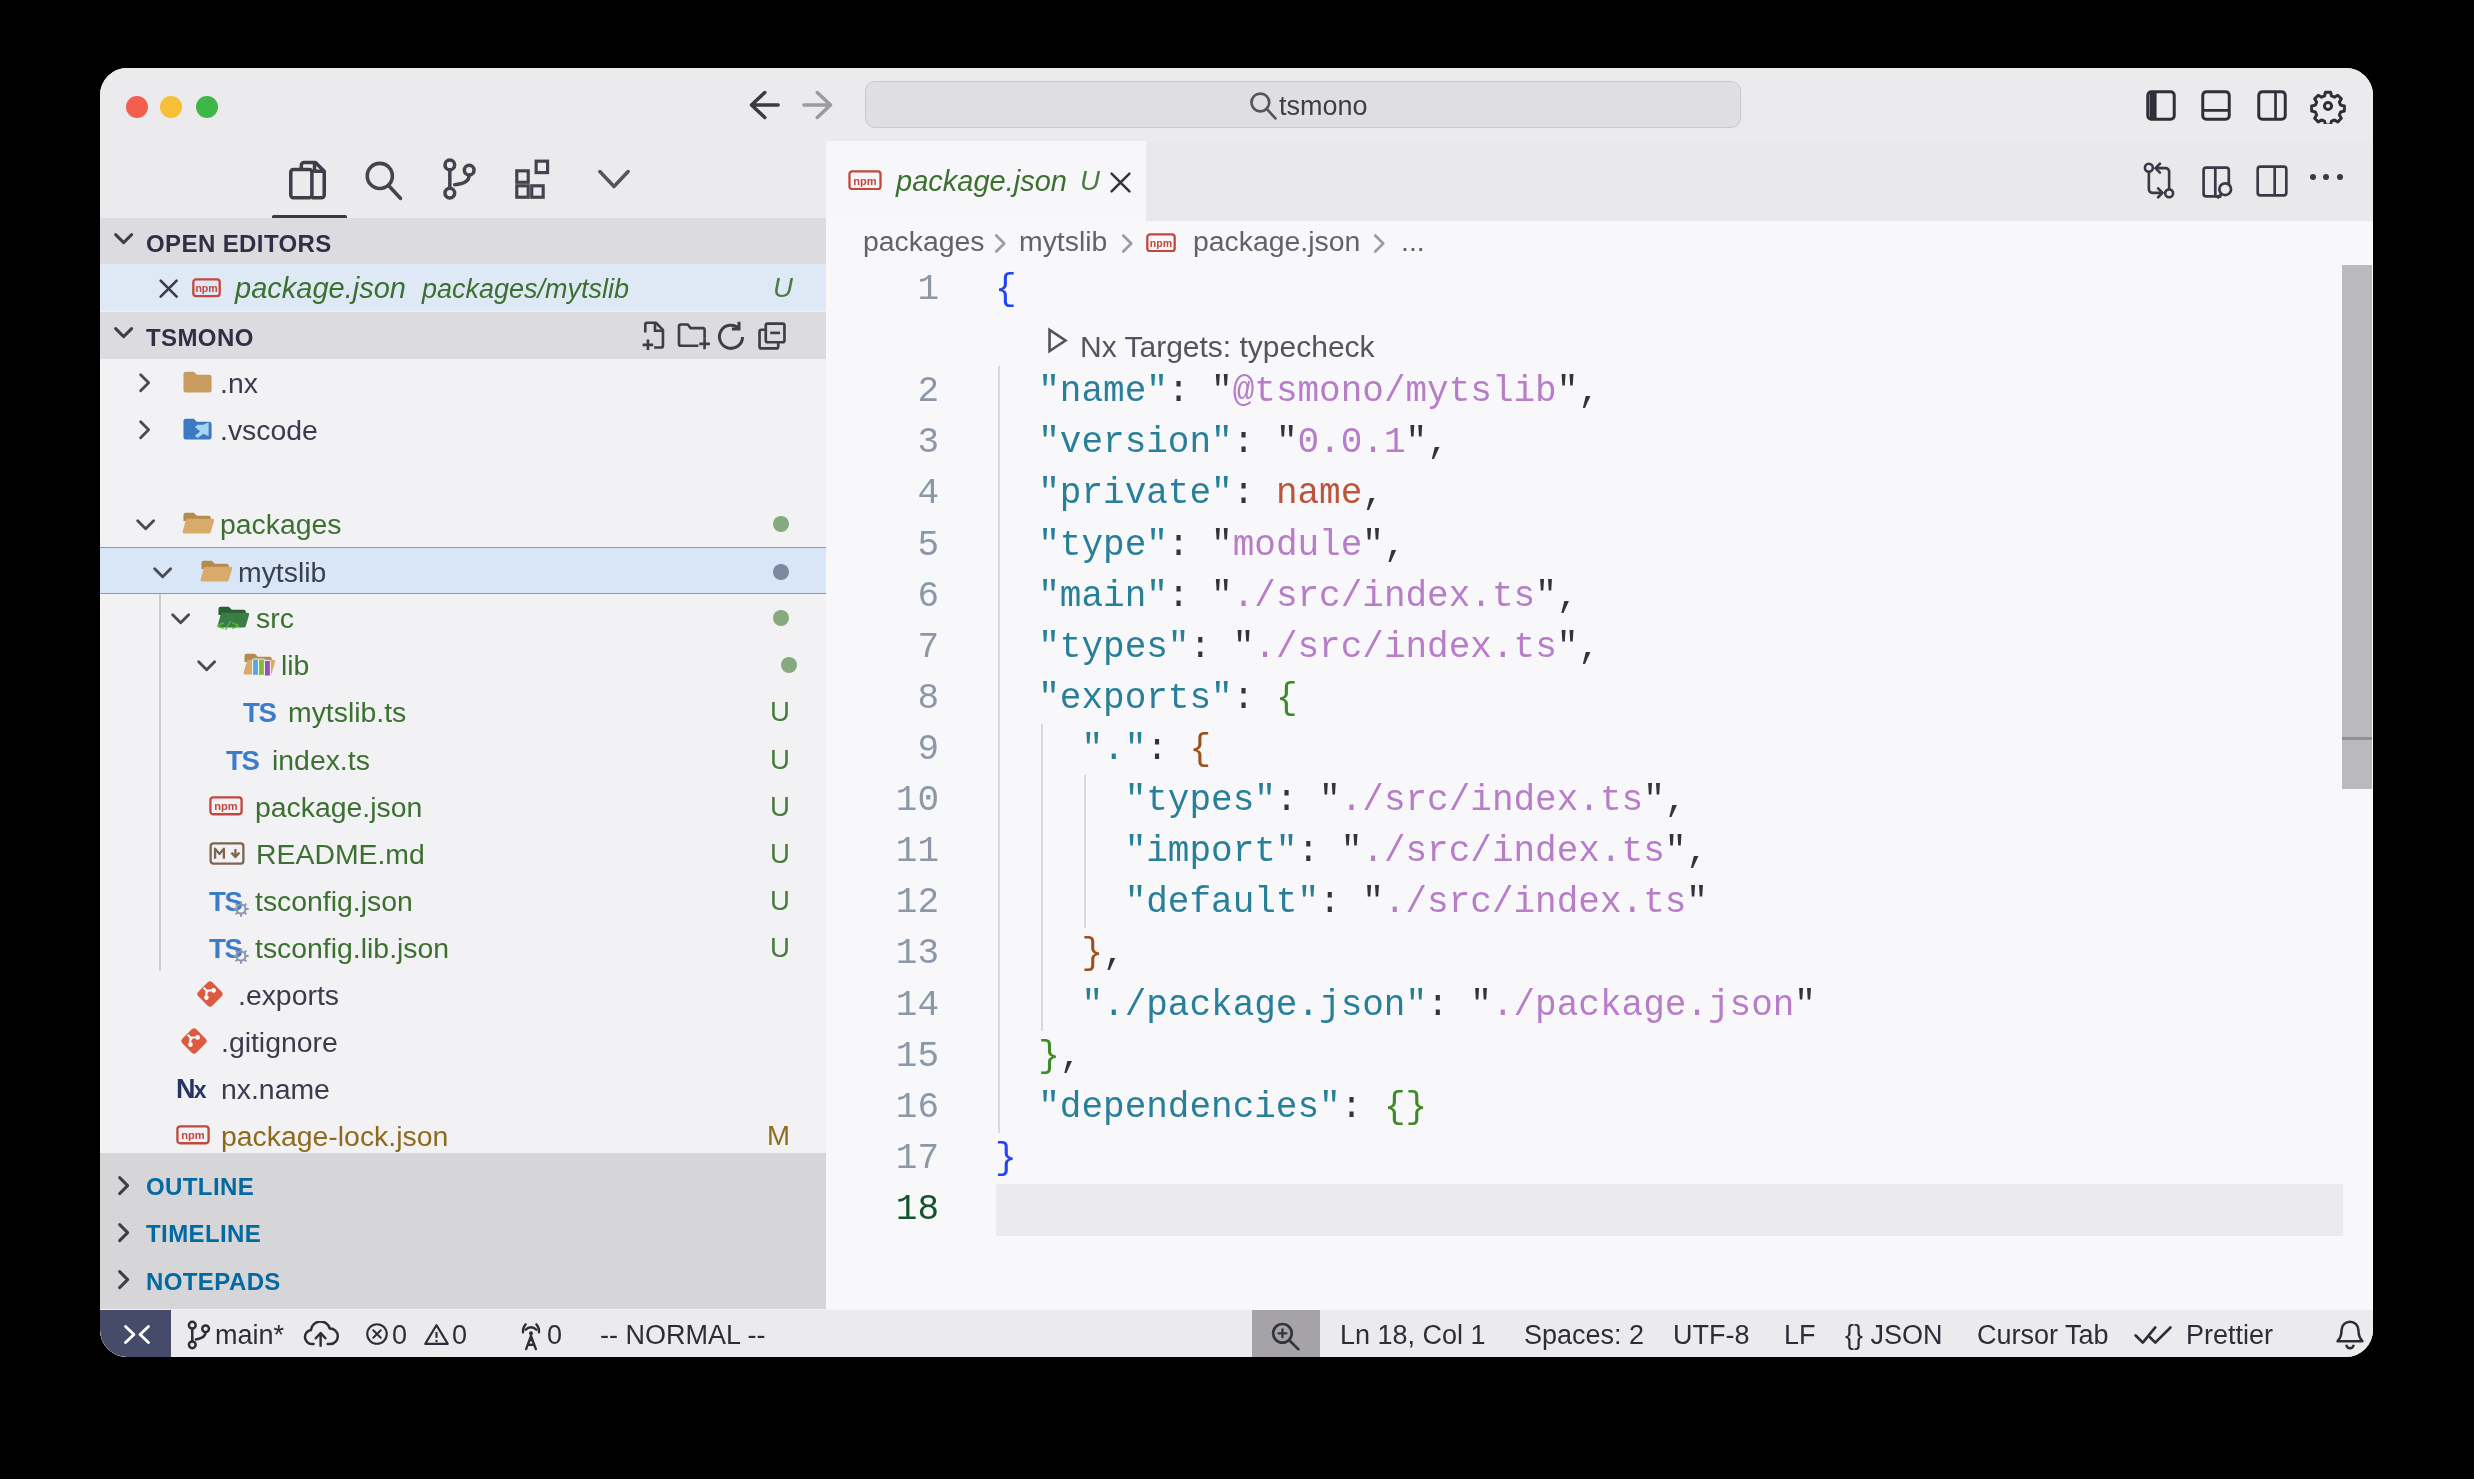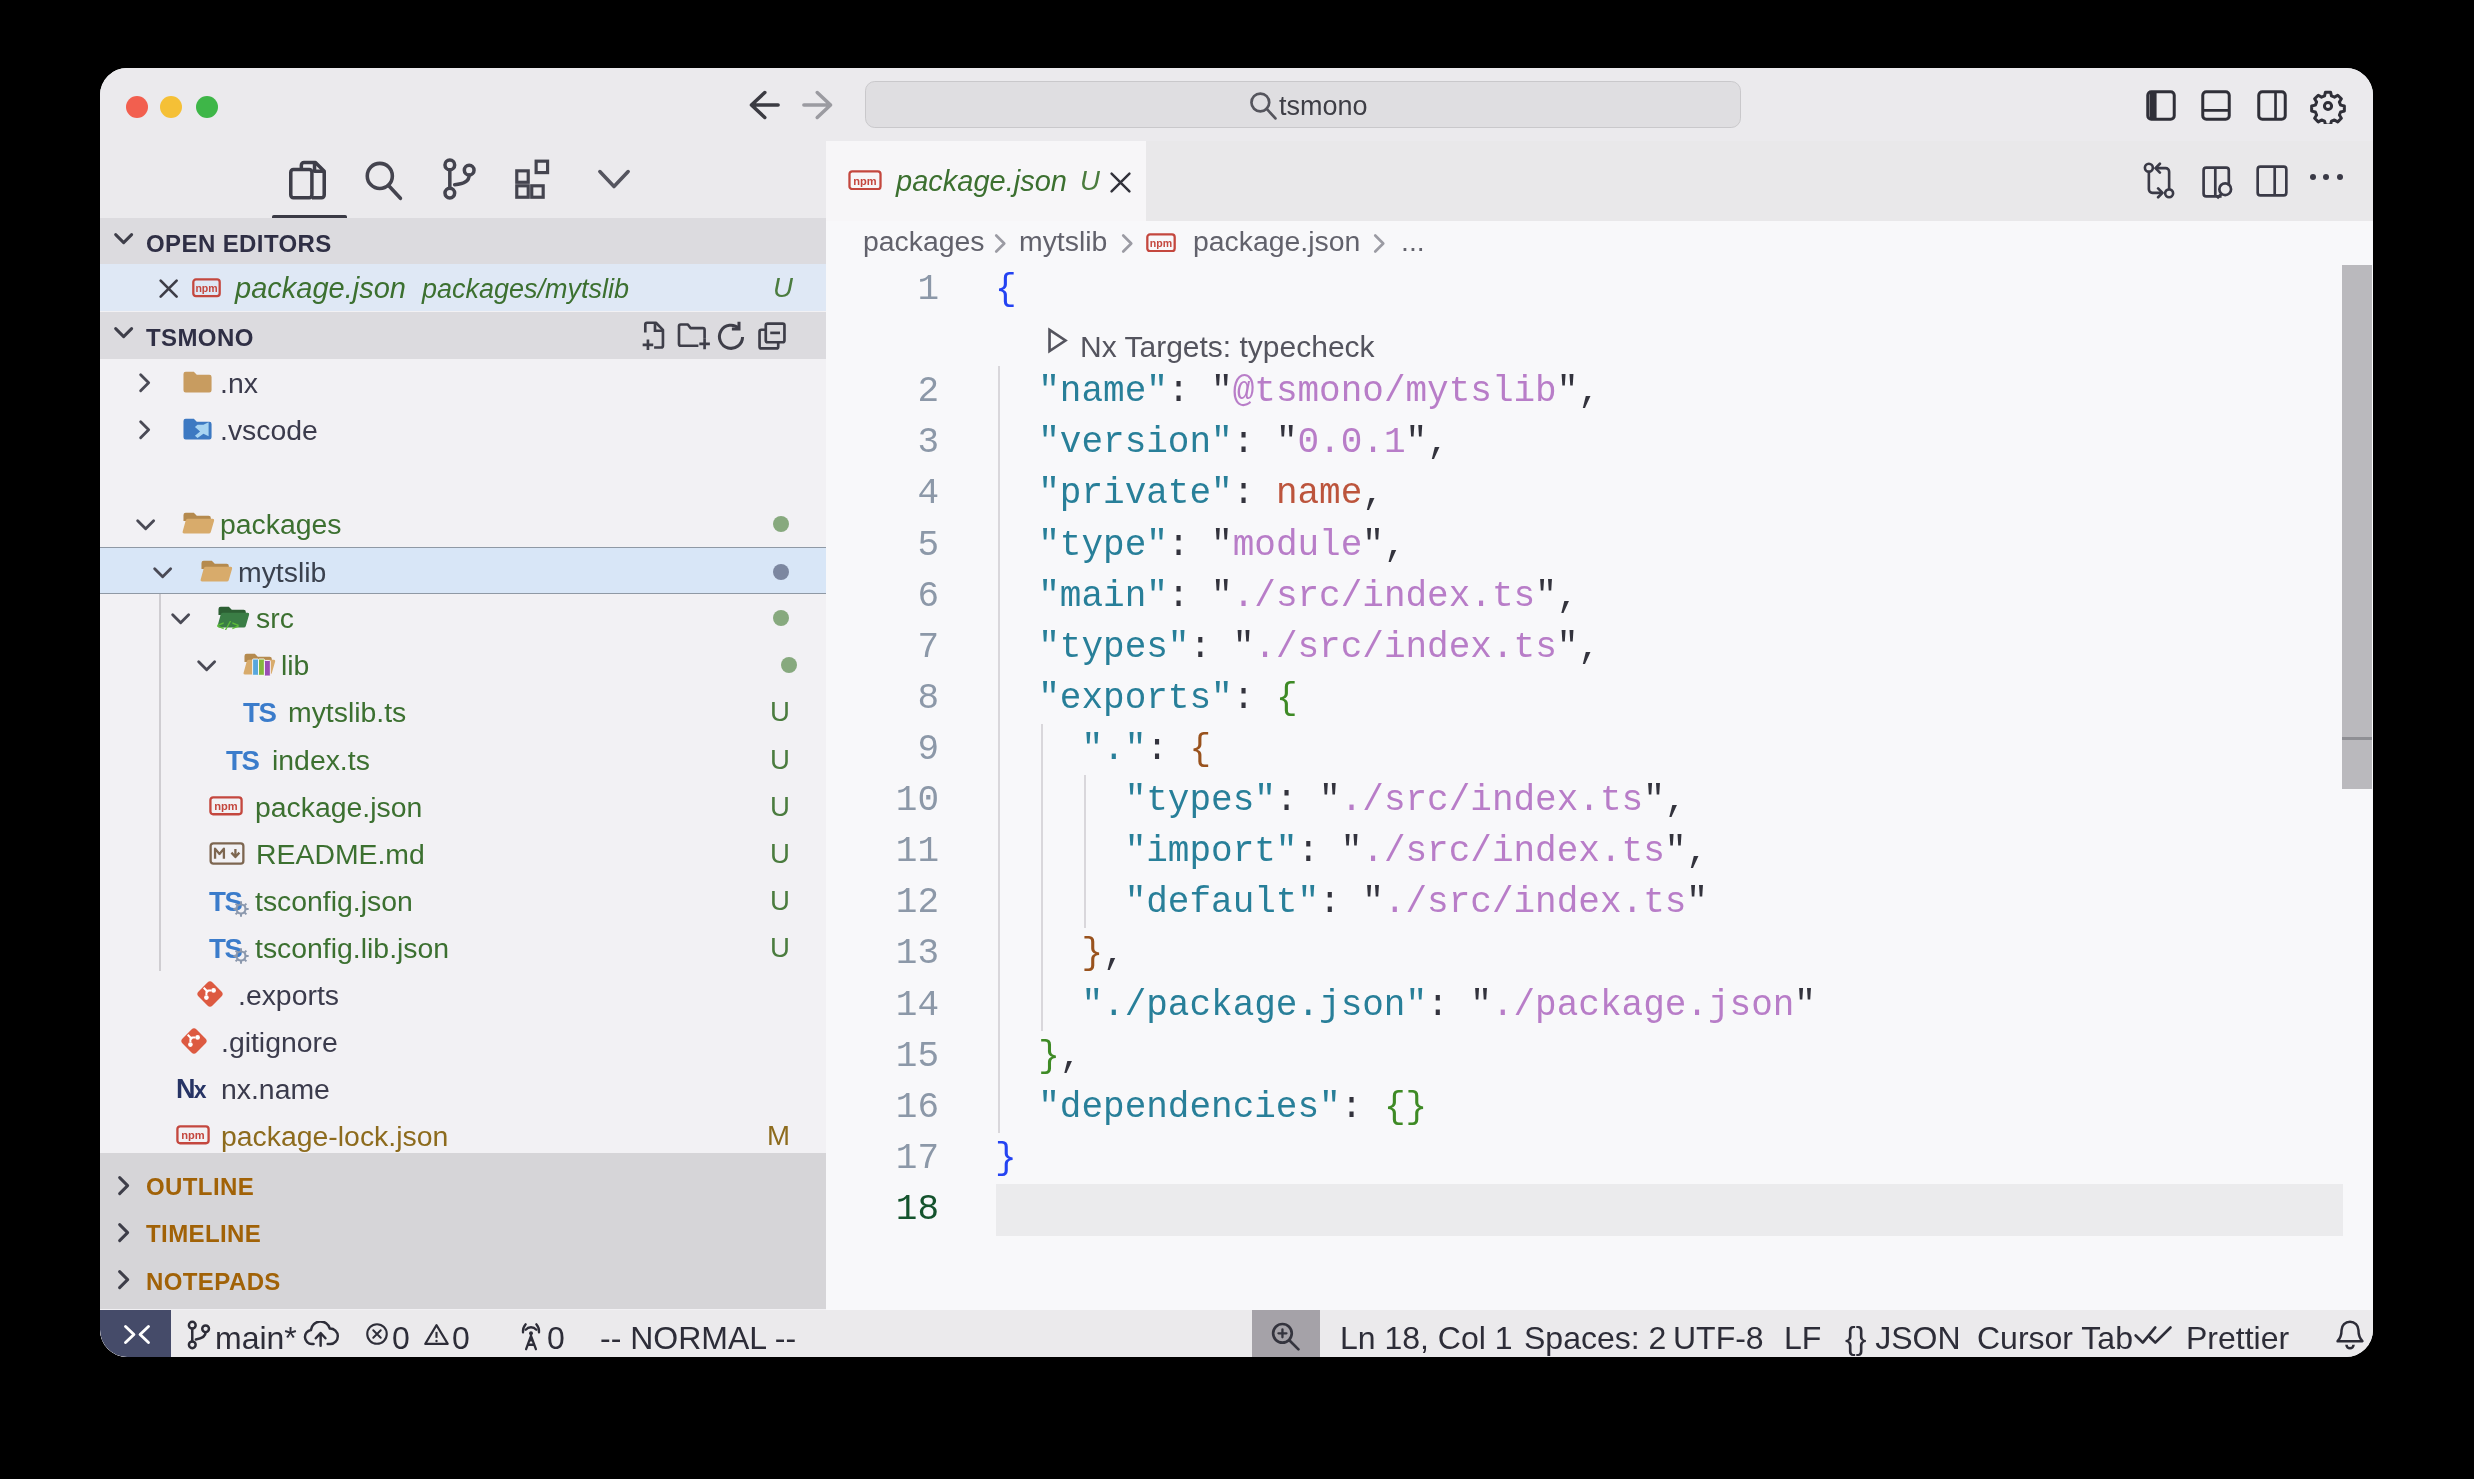--- a/index.html
+++ b/index.html
@@ -24,21 +24,21 @@
   .sel .green{color:#3a414e;}
   .tname{position:absolute;top:8px;font-size:28.4px;color:#3b3b4c;white-space:nowrap;}
   .green{color:#3c7030;}
   .grayed{color:#9092a0;}
   .mod{color:#8d6b1d;}
   .badge{position:absolute;top:8px;right:36px;font-size:27.6px;}
   .dot{position:absolute;top:16px;right:37px;width:16px;height:16px;border-radius:50%;}
   .chev{position:absolute;top:14.2px;}
   
   .botsect{left:0;top:1085px;width:726px;height:156px;background:#d6d5d8;}
-  .bothead{position:absolute;left:0;width:726px;height:47px;color:#a16207;}
+  .bothead{position:absolute;left:0;width:726px;height:47px;color:#0369a1;}
   .bothead .t{position:absolute;left:46px;top:12.4px;font-size:24px;font-weight:700;letter-spacing:0.4px;}
   
   .tabstrip{left:726px;top:73px;width:1547px;height:80px;background:#e9e8ea;}
   .tab{left:0;top:0;width:320px;height:80px;background:#f7f6f8;}
   .tabname{position:absolute;left:69px;top:24px;font-size:29px;font-style:italic;color:#3c7030;}
   .crumbs{left:726px;top:153px;width:1547px;height:43px;background:#f8f8fa;font-size:28.4px;color:#62626c;}
   .crumbs span{position:absolute;top:4.4px;white-space:nowrap;}
   .codearea{left:726px;top:196px;width:1547px;height:1046px;background:#f8f8fa;}
   .codeline{position:absolute;left:0;width:1516px;height:51px;font-family:"Liberation Mono",monospace;
             font-size:36px;line-height:51px;white-space:pre;}
@@ -50,21 +50,21 @@
   .s{color:#b87dc8;}  
   .q{color:#33333d;}  
   .b1{color:#2443f2;} 
   .b2{color:#3e8a25;} 
   .b3{color:#99521d;} 
   .tru{color:#bc543c;}
   .lens{position:absolute;font-size:30px;color:#54545e;font-family:"Liberation Sans",sans-serif;}
   .sbar{position:absolute;left:1516px;top:0.9px;width:30px;height:1045px;}
   .sthumb{position:absolute;left:0;top:0;width:30px;height:524px;background:#bab9bd;}
   
-  .status{left:0;top:1242px;width:2273px;height:47px;background:#ebeaec;font-size:32px;color:#2d2d38;}
+  .status{left:0;top:1242px;width:2273px;height:47px;background:#ebeaec;font-size:27px;color:#2d2d38;}
   .status span{position:absolute;top:9.8px;white-space:nowrap;}
   .remote{position:absolute;left:0;top:0;width:71px;height:47px;background:#454b69;border-bottom-left-radius:27px;}
   .zoombox{position:absolute;left:1152px;top:0;width:68px;height:47px;background:#a5a2a8;}
 </style>
 </head>
 <body>
 <div class="win">
 
   <div class="abs titlebar"></div>
   <div class="abs light" style="left:26px;background:#f25f4f;"></div>

